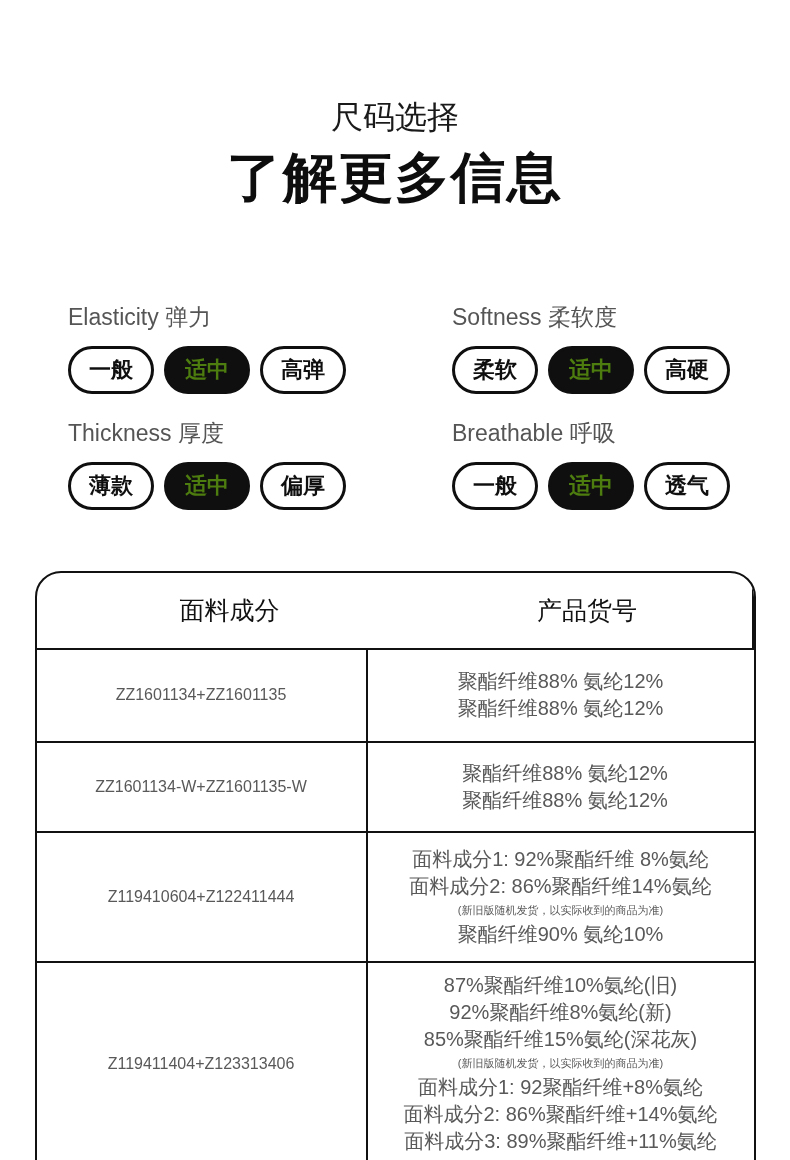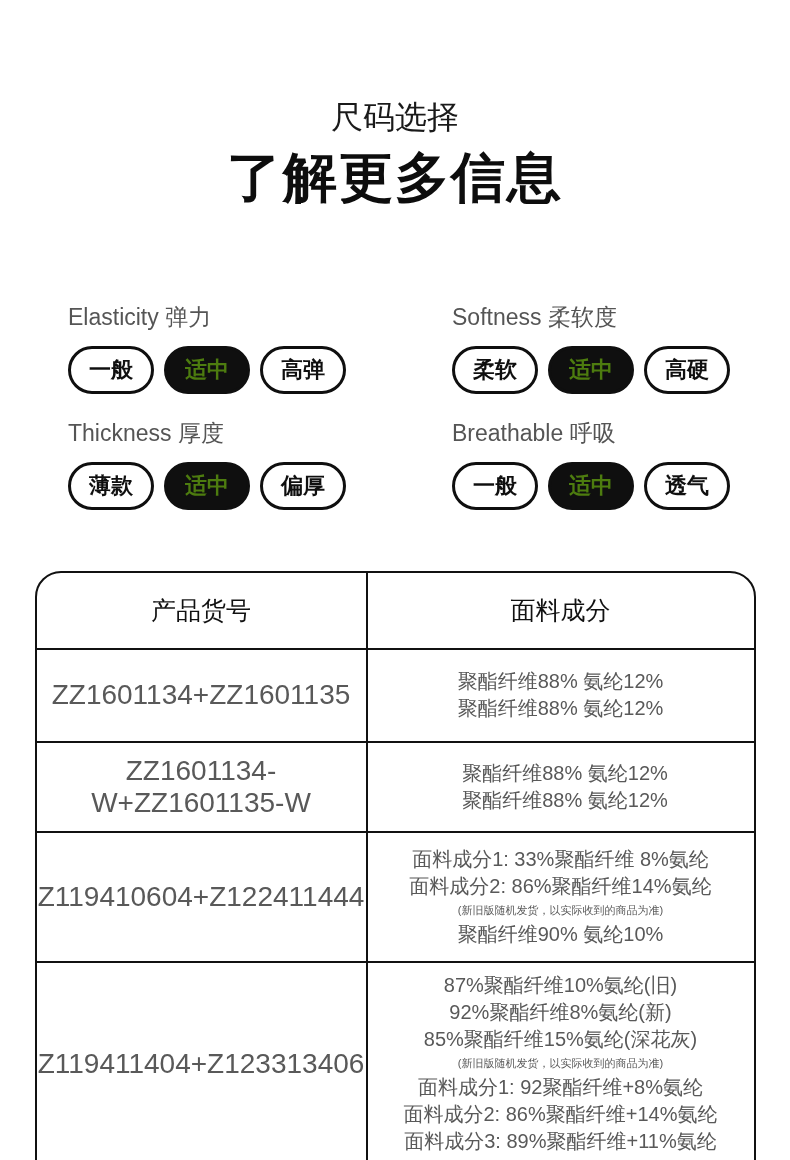--- a/index.html
+++ b/index.html
@@ -37,21 +37,21 @@
   }
   .trow { display:flex; border-top:2.5px solid #111; }
   .trow:first-child { border-top:none; }
   .tcell {
     box-sizing:border-box; display:flex; flex-direction:column;
     align-items:center; justify-content:center; text-align:center;
   }
   .c1 { width:331px; flex:none; border-right:2.5px solid #111; }
   .c2 { flex:1; }
   .hcell { font-size:25px; font-weight:500; color:#111; }
-  .code-cell { font-size:28px; color:#595959; }
+  .code-cell { font-size:16px; color:#595959; }
   .line { font-size:20px; color:#595959; line-height:27px; }
   .line.small { font-size:11px; line-height:21px; }
   .ptable .trow:nth-child(1) { height:74.5px; }
   .ptable .trow:nth-child(2) { height:91px; }
   .ptable .trow:nth-child(3) { height:88px;gap:9px; }
   .ptable .trow:nth-child(4) { height:128px; }
   .ptable .trow:nth-child(5) { height:202px; }
   .ptable .trow:nth-child(6) { height:40px; }
 </style>
 </head>
@@ -94,22 +94,22 @@
     <div class="pills">
           <button class="pill">一般</button>
           <button class="pill selected">适中</button>
           <button class="pill">透气</button>
         </div>
   </div>
 </div>
 
   <div class="ptable" id="ptable">
     <div class="trow">
+      <div class="tcell c2 hcell">面料成分</div>
       <div class="tcell c1 hcell">产品货号</div>
-      <div class="tcell c2 hcell">面料成分</div>
     </div>
 
   <div class="trow">
     <div class="tcell c1 code-cell">ZZ1601134+ZZ1601135</div>
     <div class="tcell c2 comp-cell">
           <div class="line">聚酯纤维88% 氨纶12%</div>
           <div class="line">聚酯纤维88% 氨纶12%</div>
         </div>
   </div>
 
@@ -117,21 +117,21 @@
     <div class="tcell c1 code-cell">ZZ1601134-W+ZZ1601135-W</div>
     <div class="tcell c2 comp-cell">
           <div class="line">聚酯纤维88% 氨纶12%</div>
           <div class="line">聚酯纤维88% 氨纶12%</div>
         </div>
   </div>
 
   <div class="trow">
     <div class="tcell c1 code-cell">Z119410604+Z122411444</div>
     <div class="tcell c2 comp-cell">
-          <div class="line">面料成分1: 33%聚酯纤维 8%氨纶</div>
+          <div class="line">面料成分1: 92%聚酯纤维 8%氨纶</div>
           <div class="line">面料成分2: 86%聚酯纤维14%氨纶</div>
           <div class="line small">(新旧版随机发货，以实际收到的商品为准)</div>
           <div class="line">聚酯纤维90% 氨纶10%</div>
         </div>
   </div>
 
   <div class="trow">
     <div class="tcell c1 code-cell">Z119411404+Z123313406</div>
     <div class="tcell c2 comp-cell">
           <div class="line">87%聚酯纤维10%氨纶(旧)</div>

